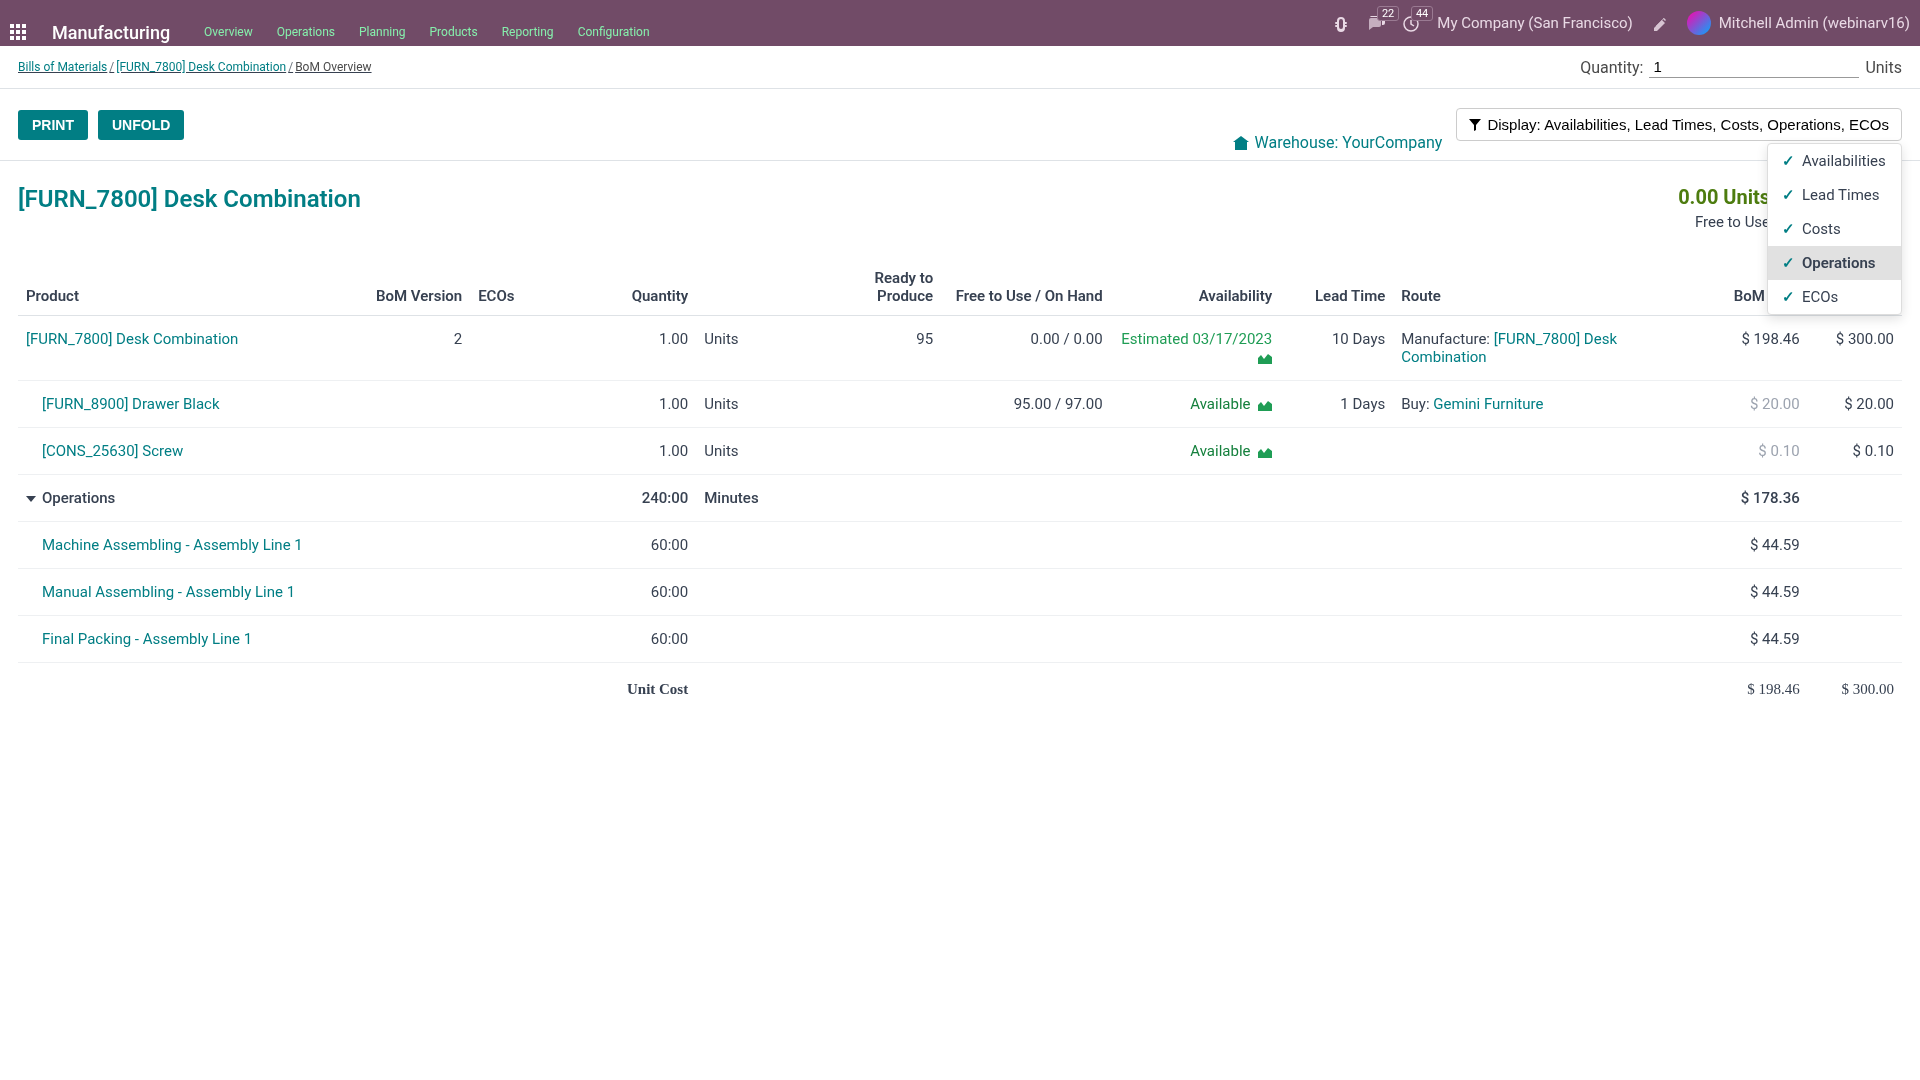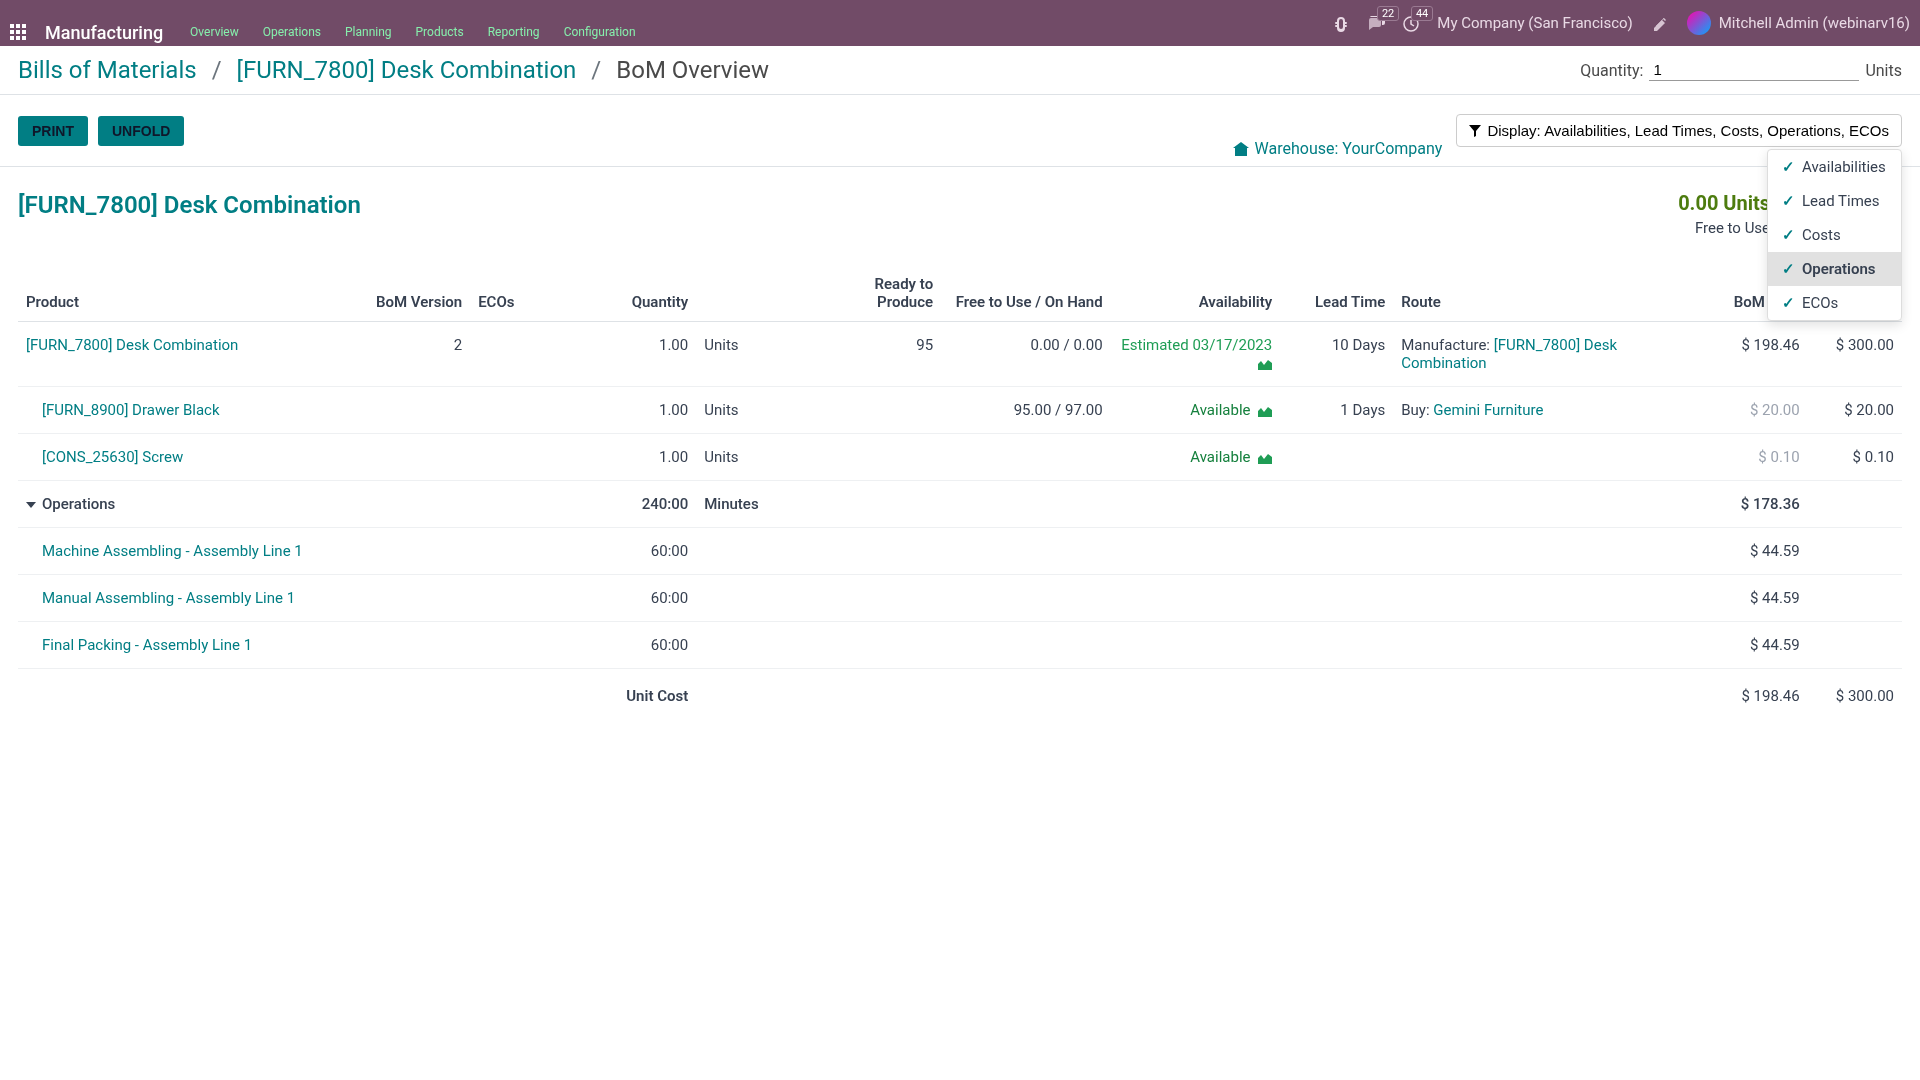--- a/index.html
+++ b/index.html
@@ -1,38 +1,38 @@
 <!DOCTYPE html>
 <html><head>
 <meta charset="utf-8">
 <style>
 * { box-sizing: border-box; margin: 0; padding: 0; }
 body { font-family: -apple-system, BlinkMacSystemFont, "Segoe UI", Roboto, "Helvetica Neue", Arial, sans-serif; font-size: 14px; color: #374151; background: #fff; }
 .navbar { background: #714B67; color: #fff; height: 46px; display: flex; align-items: center; padding: 0 10px; }
-.navbar-left { display: flex; align-items: center; gap: 15px; margin-top: 18px; }
+.navbar-left { display: flex; align-items: center; gap: 22px; margin-top: 18px; }
 .apps-icon { display: grid; grid-template-columns: repeat(3,4px); grid-template-rows: repeat(3,4px); gap: 2px; cursor: pointer; }
 .apps-icon span { background: #fff; width: 4px; height: 4px; }
 .brand { font-size: 18px; font-weight: 500; margin-left: 4px; margin-right: 12px; }
 .nav-menu { display: flex; gap: 24px; }
 .nav-menu a { color: #86efac; text-decoration: none; font-size: 12px; cursor: pointer; }
 .navbar-right { margin-left: auto; display: flex; align-items: center; gap: 18px; }
 .icon-btn { position: relative; cursor: pointer; color: #e9d9e5; }
 .badge { position: absolute; top: -8px; right: -14px; background: #714B67; border: 1px solid #9a7a92; color: #fff; font-size: 11px; padding: 0 4px; border-radius: 3px; }
 .company { color: #e9d9e5; font-size: 15px; }
 .user { display: flex; align-items: center; gap: 8px; color: #e9d9e5; font-size: 15px; }
 .avatar { width: 24px; height: 24px; border-radius: 50%; background: linear-gradient(135deg,#f0a,#0af); display: inline-block; }
 .subheader { display: flex; align-items: center; padding: 10px 18px; gap: 10px; border-bottom: 1px solid #dee2e6; flex-wrap: wrap; }
-.breadcrumb { font-size: 24px; display: flex; align-items: center; gap: 15px; flex: 1; }
+.breadcrumb { font-size: 12px; display: flex; align-items: center; gap: 2px; flex: 1; text-decoration: underline; }
 .breadcrumb a { color: #017e84; text-decoration: none; cursor: pointer; }
 .breadcrumb .sep { color: #6c757d; }
 .breadcrumb .current { color: #4a4a4a; }
 .qty-block { display: flex; align-items: center; gap: 6px; font-size: 16px; color: #4a4a4a; }
 .qty-block input { border: none; border-bottom: 1px solid #999; width: 210px; font-size: 15px; padding: 2px 4px; outline: none; }
 .actions-row { display: flex; align-items: center; padding: 8px 18px; gap: 10px; border-bottom: 1px solid #dee2e6; }
-.btn { background: #017e84; color: #0f172a; border: none; padding: 7px 14px; font-size: 14px; font-weight: 600; cursor: pointer; border-radius: 3px; }
+.btn { background: #017e84; color: #ffffff; border: none; padding: 7px 14px; font-size: 14px; font-weight: 600; cursor: pointer; border-radius: 3px; }
 .actions-right { margin-left: auto; display: flex; align-items: center; gap: 14px; position: relative; }
 .warehouse-link { color: #017e84; font-size: 16px; text-decoration: none; cursor: pointer; display: flex; align-items: center; gap: 6px; margin-top: 36px; }
 .display-btn { border: 1px solid #ccc; background: #fff; padding: 7px 12px; font-size: 15px; cursor: pointer; border-radius: 4px; display: flex; align-items: center; gap: 6px; }
 .dropdown { position: absolute; top: 100%; right: 0; background: #fff; border: 1px solid #ddd; border-radius: 4px; box-shadow: 0 4px 12px rgba(0,0,0,0.12); min-width: 135px; z-index: 100; margin-top: 2px; }
 .dropdown-item { padding: 8px 14px; cursor: pointer; display: flex; align-items: center; gap: 8px; font-size: 15px; color: #374151; }
 .dropdown-item.active { background: #e1e1e1; font-weight: 600; }
 .dropdown-item .check { color: #017e84; font-weight: bold; width: 12px; }
 .content { padding: 24px 18px; }
 .title-row { display: flex; align-items: flex-start; margin-bottom: 28px; }
 .page-title { color: #017e84; font-size: 24px; font-weight: 600; }
@@ -45,21 +45,21 @@
 td { padding: 14px 8px; border-bottom: 1px solid #eef0f2; font-size: 15px; vertical-align: top; }
 td a, .link { color: #017e84; text-decoration: none; cursor: pointer; }
 .indent1 { padding-left: 24px; }
 .indent2 { padding-left: 24px; }
 .avail-est { color: #1f9d55; }
 .avail-ok { color: #15803d; }
 .muted { color: #9ca3af; }
 .caret { display: inline-block; width: 0; height: 0; border-left: 5px solid transparent; border-right: 5px solid transparent; border-top: 6px solid #374151; margin-right: 6px; vertical-align: middle; }
 .area-icon { display: inline-block; vertical-align: middle; margin-left: 4px; }
 .ops-row td { font-weight: 500; }
-tfoot td { border-bottom: none; padding-top: 18px; font-size: 15px; }
+tfoot td { border-bottom: none; padding-top: 18px; font-size: 15px; font-family: Liberation Serif, serif; }
 tfoot .lbl { font-weight: 600; text-align: right; }
 svg { display: inline-block; vertical-align: middle; }
 </style>
 </head>
 <body>
 
 <div class="navbar">
   <div class="navbar-left">
     <div class="apps-icon">
       <span></span>

